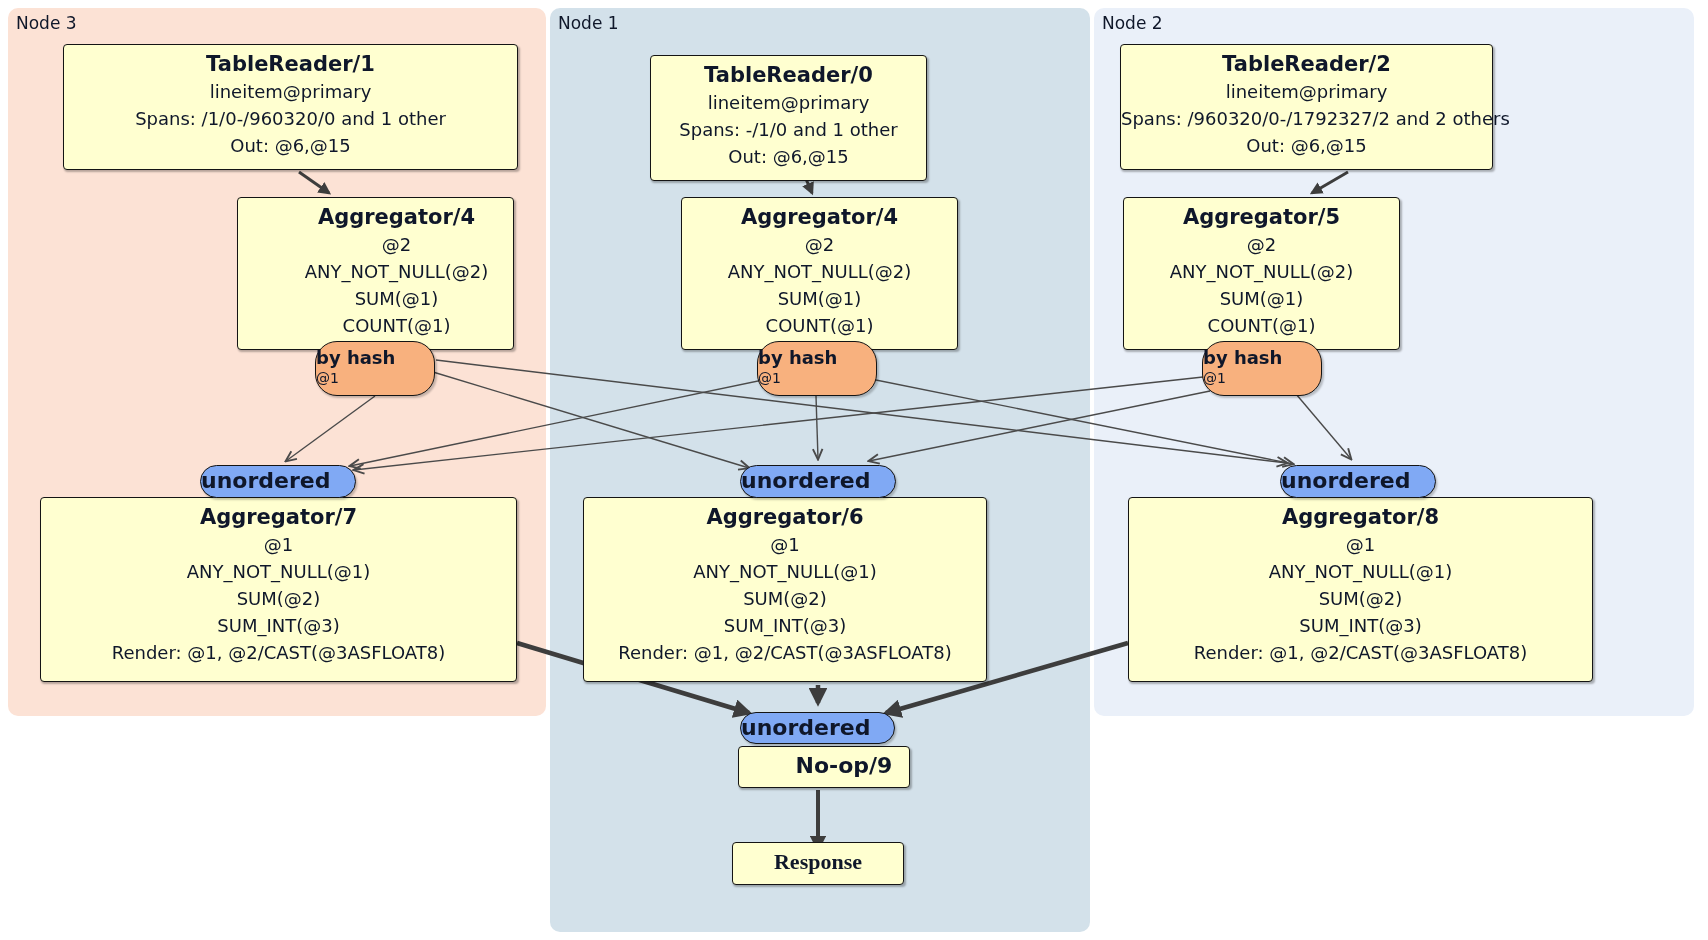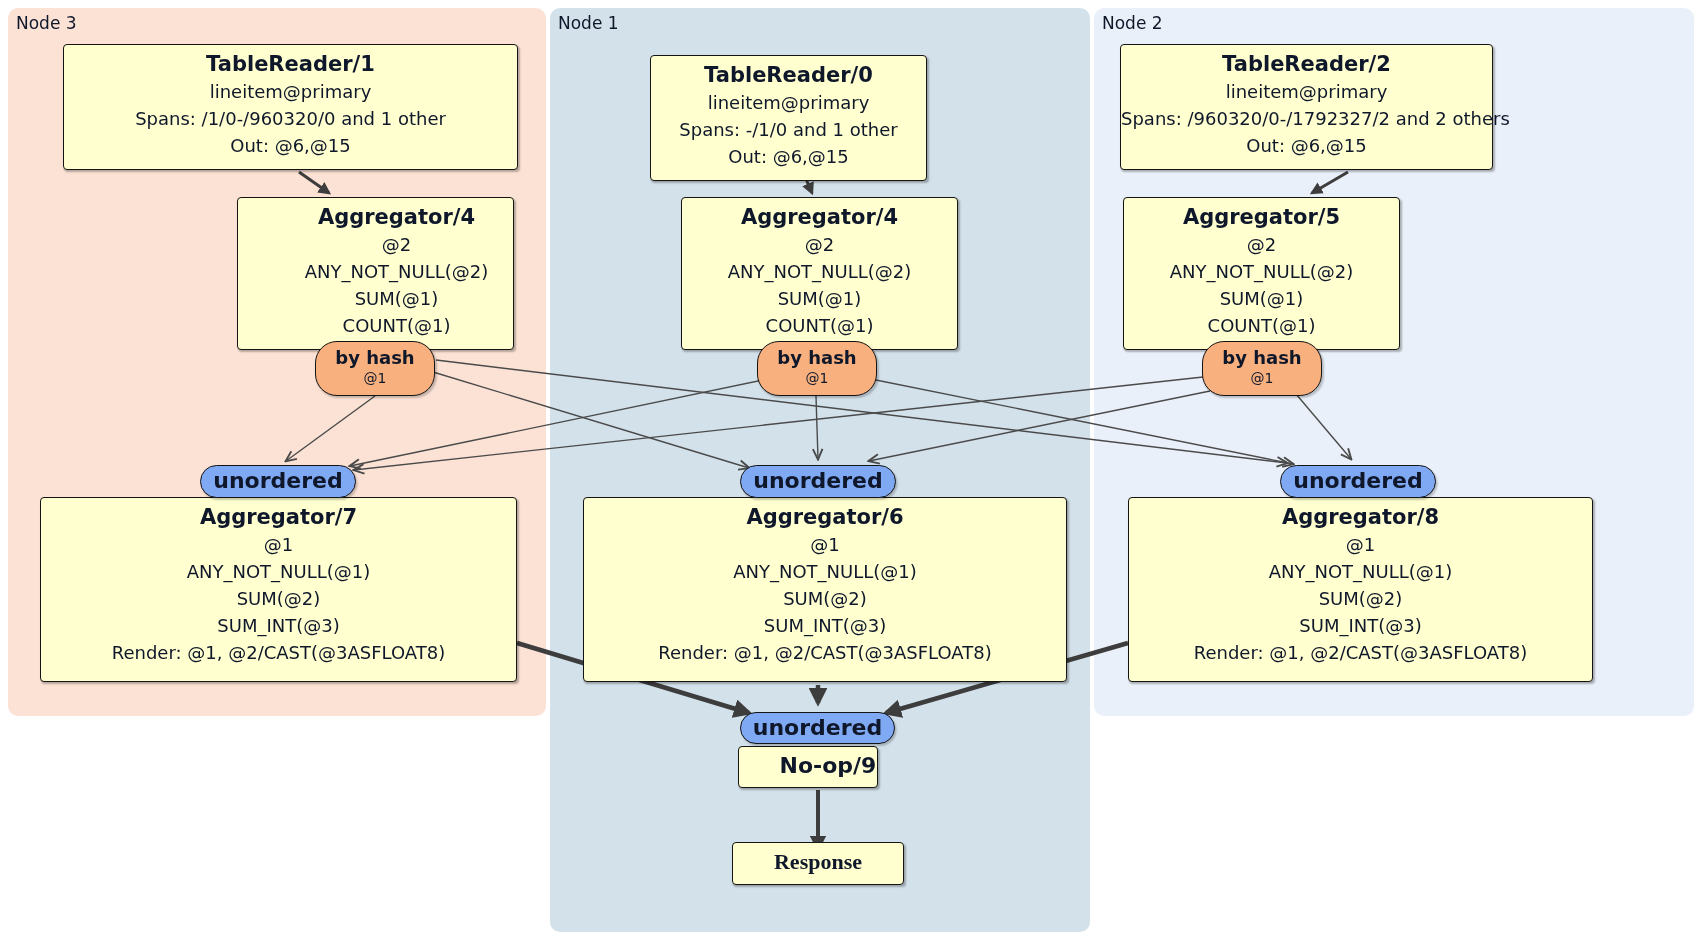--- a/index.html
+++ b/index.html
@@ -11,21 +11,21 @@
   .region-label{position:absolute;font-size:17px;z-index:2;}
   .edges{position:absolute;left:0;top:0;z-index:3;}
   .nbox{
     position:absolute;z-index:4;background:#ffffd0;border:1.6px solid #141414;border-radius:4px;
     text-align:center;box-sizing:border-box;padding-top:5px;white-space:nowrap;
     box-shadow:1.5px 2px 2px rgba(0,0,0,0.28);
   }
   .ttl{font-size:21px;font-weight:bold;line-height:28px;}
   .ln{font-size:18px;line-height:27px;}
   .pill{
-    position:absolute;z-index:5;border:1.6px solid #141414;text-align:center;box-sizing:border-box;
+    position:absolute;z-index:5;border:1.6px solid #141414;box-sizing:border-box;
     white-space:nowrap;box-shadow:1.5px 2px 2px rgba(0,0,0,0.22);
   }
   .hash{background:#f8b17e;border-radius:22px;}
   .hash .pt{font-size:18px;font-weight:bold;line-height:25px;margin-top:3px;}
   .hash .ps{font-size:14px;line-height:17px;}
   .unordered{background:#80a9f4;border-radius:17px;font-size:22px;font-weight:bold;line-height:29px;}
   .endbox .ttl{font-size:22px;line-height:32px;}
 </style>
 </head>
 <body>
@@ -138,40 +138,40 @@
   <div class="pill unordered" style="left:1280px;top:465px;width:156px;height:33px;">unordered</div>
 
   <div class="nbox" style="left:40px;top:497px;width:477px;height:185px;">
     <div class="ttl">Aggregator/7</div>
     <div class="ln">@1</div>
     <div class="ln">ANY_NOT_NULL(@1)</div>
     <div class="ln">SUM(@2)</div>
     <div class="ln">SUM_INT(@3)</div>
     <div class="ln">Render: @1, @2/CAST(@3ASFLOAT8)</div>
   </div>
-  <div class="nbox" style="left:583px;top:497px;width:484px;height:185px;">
+  <div class="nbox" style="left:583px;top:497px;width:404px;height:185px;">
     <div class="ttl">Aggregator/6</div>
     <div class="ln">@1</div>
     <div class="ln">ANY_NOT_NULL(@1)</div>
     <div class="ln">SUM(@2)</div>
     <div class="ln">SUM_INT(@3)</div>
     <div class="ln">Render: @1, @2/CAST(@3ASFLOAT8)</div>
   </div>
   <div class="nbox" style="left:1128px;top:497px;width:465px;height:185px;">
     <div class="ttl">Aggregator/8</div>
     <div class="ln">@1</div>
     <div class="ln">ANY_NOT_NULL(@1)</div>
     <div class="ln">SUM(@2)</div>
     <div class="ln">SUM_INT(@3)</div>
     <div class="ln">Render: @1, @2/CAST(@3ASFLOAT8)</div>
   </div>
 
   <div class="pill unordered" style="left:740px;top:712px;width:155px;height:32px;">unordered</div>
 
-  <div class="nbox endbox" style="left:738px;top:746px;width:140px;height:42px;padding-top:3px;padding-left:40px;">
+  <div class="nbox endbox" style="left:738px;top:746px;width:172px;height:42px;padding-top:3px;padding-left:40px;">
     <div class="ttl">No-op/9</div>
   </div>
 
   <div class="nbox endbox" style="left:732px;top:842px;width:172px;height:43px;padding-top:3px;font-family:Liberation Serif, serif;">
     <div class="ttl">Response</div>
   </div>
 
 </div>
 
 </body></html>

